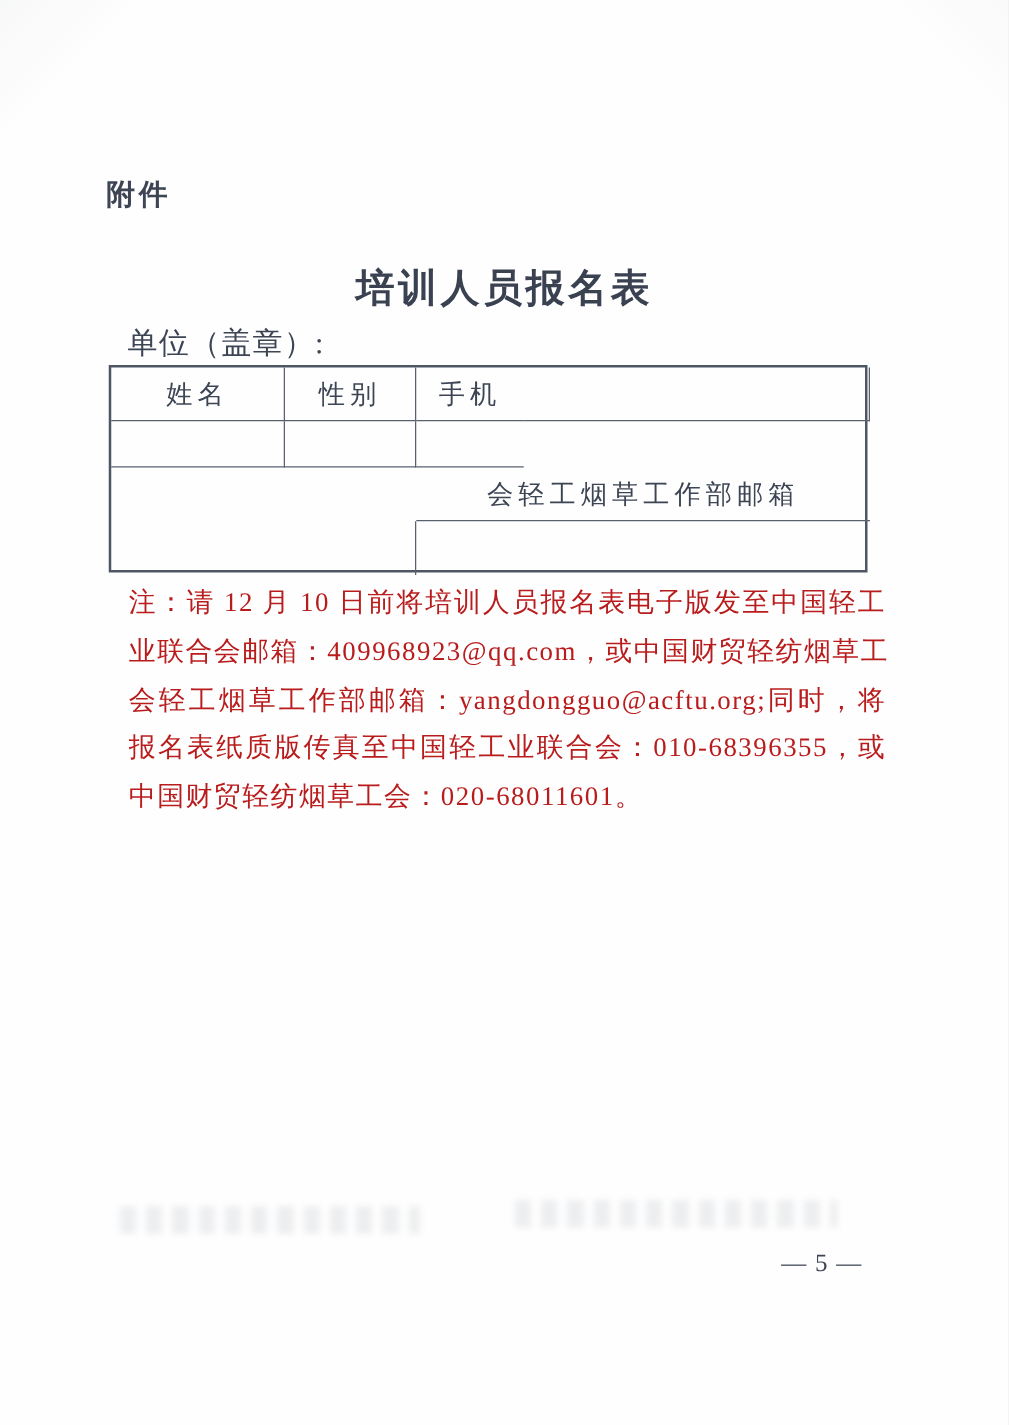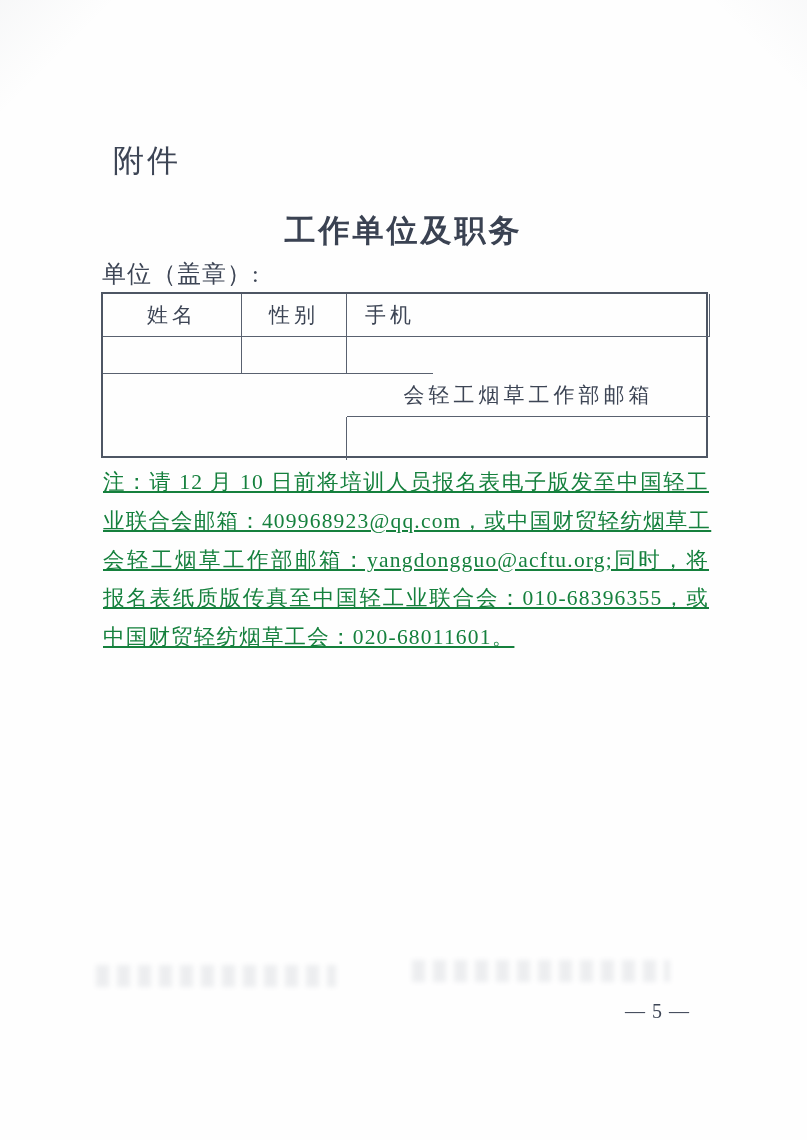--- a/index.html
+++ b/index.html
@@ -20,25 +20,25 @@
     position: absolute;
     inset: 0;
     background:
       linear-gradient(135deg, rgba(120,130,145,0.05) 0%, rgba(255,255,255,0) 6%),
       linear-gradient(225deg, rgba(120,130,145,0.04) 0%, rgba(255,255,255,0) 5%);
     pointer-events: none;
   }
 
   .attachment-label {
     position: absolute;
-    left: 113px;
+    left: 85px;
     top: 140px;
-    font-size: 31px;
+    font-size: 23px;
     letter-spacing: 3px;
-    font-weight: 400;
+    font-weight: 700;
   }
 
   .doc-title {
     position: absolute;
     left: 0;
     top: 210px;
     width: 807px;
     text-align: center;
     font-size: 31px;
     font-weight: bold;
@@ -49,21 +49,21 @@
   .unit-seal {
     position: absolute;
     left: 102px;
     top: 258px;
     font-size: 24px;
     letter-spacing: 1px;
   }
 
   .form-table {
     position: absolute;
-    left: 101px;
+    left: 87px;
     top: 292px;
     width: 607px;
     height: 166px;
     display: grid;
     grid-template-columns: 139px 105px 86px 277px;
     grid-template-rows: 43px 37px 43px 43px;
     border: 2px solid #4e5664;
   }
   .cell {
     border-right: 1.5px solid #59616f;
@@ -83,26 +83,25 @@
   .note-block {
     position: absolute;
     left: 103px;
     top: 463px;
     width: 606px;
   }
   .note-line {
     font-size: 21.5px;
     line-height: 38.8px;
     letter-spacing: 1.2px;
-    color: #15803d;
+    color: #b91c1c;
     text-align: justify;
     text-align-last: justify;
     text-justify: inter-character;
     white-space: nowrap;
-    text-decoration: underline;
   }
   .note-line.final {
     text-align-last: left;
   }
 
   
   .bleed {
     position: absolute;
     height: 22px;
     opacity: 0.10;
@@ -126,21 +125,21 @@
     color: #3d4555;
   }
 </style>
 </head>
 <body>
 
 <div class="page">
 
   <div class="attachment-label">附件</div>
 
-  <div class="doc-title">工作单位及职务</div>
+  <div class="doc-title">培训人员报名表</div>
 
   <div class="unit-seal">单位（盖章）:</div>
 
   <div class="form-table">
 
     <div class="cell">姓名</div>
     <div class="cell">性别</div>
     <div class="cell last-col">手机</div>
 
     <div class="cell"></div>

